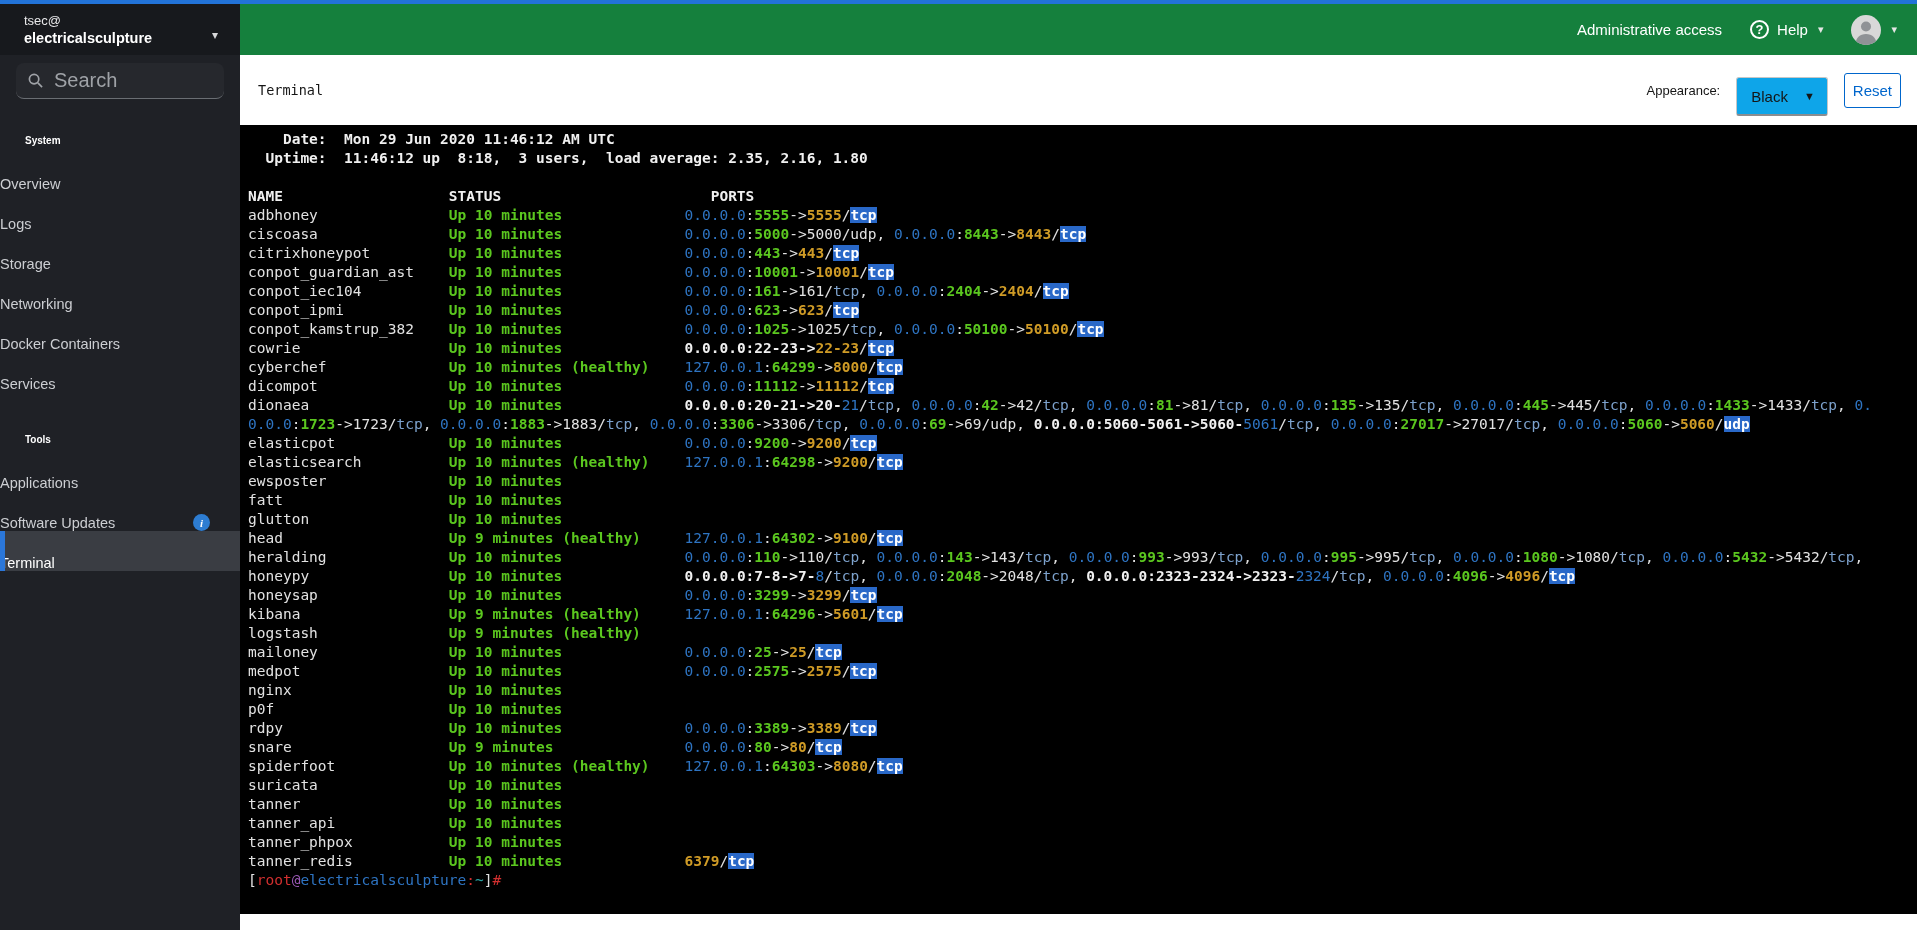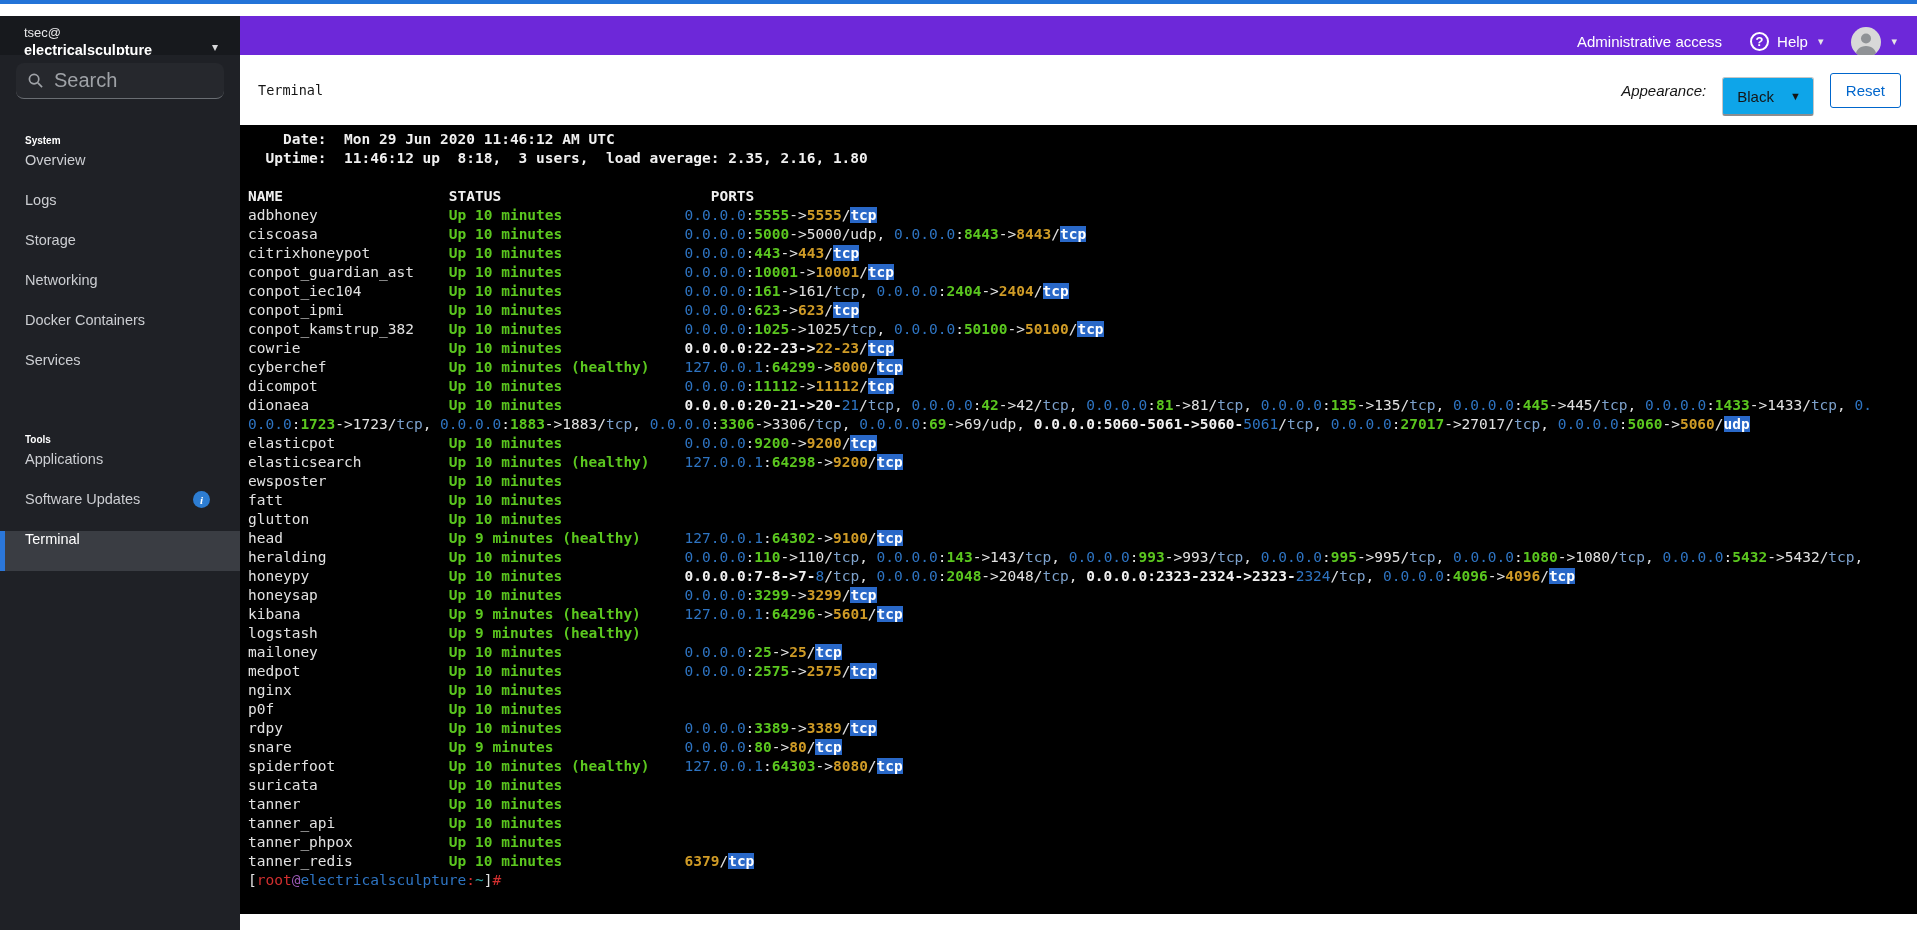--- a/index.html
+++ b/index.html
@@ -3,50 +3,50 @@
 <meta charset="utf-8">
 <style>
   html,body{margin:0;padding:0;}
   body{
     width:1917px;height:930px;overflow:hidden;position:relative;
     font-family:"Liberation Sans",sans-serif;background:#ffffff;
   }
   
   .top-strip{position:absolute;left:0;top:0;width:100%;height:4px;background:#2273d8;}
   
-  .masthead{position:absolute;left:0;top:16px;width:100%;height:51px;background:#6d28d9;display:flex;align-items:stretch;}
+  .masthead{position:absolute;left:0;top:4px;width:100%;height:51px;background:#15803d;display:flex;align-items:stretch;}
   .brand{width:240px;background:#17191d;color:#fff;position:relative;padding:9px 0 0 24px;box-sizing:border-box;cursor:pointer;}
   .brand .user{font-size:13px;line-height:16px;color:#e8e8ea;}
   .brand .host{font-size:14.5px;line-height:19px;font-weight:bold;color:#ffffff;}
   .brand .caret{position:absolute;right:22px;top:24px;color:#d8d8da;font-size:12px;}
   .mast-right{margin-left:auto;display:flex;align-items:center;gap:28px;padding-right:20px;color:#ffffff;font-size:15px;}
   .mast-item{display:flex;align-items:center;gap:8px;cursor:pointer;white-space:nowrap;}
   .help-circle{width:19px;height:19px;border:2px solid #fff;border-radius:50%;display:flex;align-items:center;justify-content:center;font-size:13px;font-weight:bold;box-sizing:border-box;}
   .caret-sm{font-size:11px;color:#e6e6e6;margin-left:2px;}
   .avatar{width:30px;height:30px;border-radius:50%;background:#d8d8d8;display:flex;align-items:flex-end;justify-content:center;overflow:hidden;}
   
   .sidebar{position:absolute;left:0;top:55px;width:240px;height:875px;background:#1f2126;box-sizing:border-box;}
   .search-wrap{margin:8px 16px 0 16px;height:36px;background:#26282d;border-bottom:1px solid #6a6e73;border-radius:8px;display:flex;align-items:center;padding:0 12px;gap:9px;box-sizing:border-box;}
   .search-wrap input{background:transparent;border:none;outline:none;color:#e0e0e0;font-size:20px;width:140px;font-family:"Liberation Sans",sans-serif;}
   .search-wrap input::placeholder{color:#9fa2a7;}
   .nav-section-title{margin:42px 0 6px 25px;font-size:10px;font-weight:bold;color:#ffffff;}
   .nav-section-title.first{margin-top:36px;}
-  .nav-item{height:40px;display:flex;align-items:flex-start;padding-left:25px;font-size:14.5px;color:#ccced2;position:relative;cursor:pointer;}
+  .nav-item{height:40px;display:flex;align-items:flex-end;font-size:14.5px;color:#ccced2;position:relative;cursor:pointer;}
   .nav-item.selected{background:#3a3d43;color:#ffffff;}
   .nav-item.selected::before{content:"";position:absolute;left:0;top:0;bottom:0;width:5px;background:#2b77d9;}
   .nav-item .info-badge{margin-left:auto;margin-right:30px;width:17px;height:17px;border-radius:50%;background:#2d7dd2;color:#fff;font-size:11px;font-weight:bold;display:flex;align-items:center;justify-content:center;font-family:"Liberation Serif",serif;font-style:italic;}
   
   .content{position:absolute;left:240px;top:55px;right:0;bottom:0;background:#ffffff;}
   .content-header{height:70px;display:flex;align-items:center;padding:0 16px 0 18px;}
   .page-title{font-family:"DejaVu Sans Mono","Liberation Mono",monospace;font-size:13.5px;color:#151515;}
   .controls{margin-left:auto;display:flex;align-items:center;gap:16px;}
-  .appearance-label{font-size:15px;color:#151515;font-style:italic;}
+  .appearance-label{font-size:13px;color:#151515;}
   .theme-select{height:35px;background:#0ea5e9;border:1px solid #c6c6c6;border-bottom:2px solid #8a8d90;border-radius:3px;display:flex;align-items:center;gap:16px;padding:1px 12px 0 14px;font-size:15px;color:#151515;cursor:pointer;margin-top:12px;}
   .theme-select .caret{font-size:11px;color:#151515;}
-  .reset-btn{height:35px;padding:0 15px;background:#fff;border:1px solid #0066cc;border-radius:3px;color:#0066cc;font-size:15px;font-family:"Liberation Sans",sans-serif;cursor:pointer;}
+  .reset-btn{height:35px;padding:0 8px;background:#fff;border:1px solid #0066cc;border-radius:3px;color:#0066cc;font-size:15px;font-family:"Liberation Sans",sans-serif;cursor:pointer;}
   
   .terminal{position:absolute;left:0;top:70px;right:0;bottom:16px;background:#000000;overflow:hidden;
     font-family:"DejaVu Sans Mono","Liberation Mono",monospace;font-size:14.5px;line-height:19px;
     padding:5px 0 16px 8px;box-sizing:border-box;cursor:text;}
   .tline{white-space:pre;height:19px;}
   .tw{color:#e2e2e2;}
   .twb{color:#f0f0f0;font-weight:bold;}
   .tb{color:#2e74c2;}
   .tg{color:#5bc71f;font-weight:bold;}
   .ty{color:#cf9b26;font-weight:bold;}

